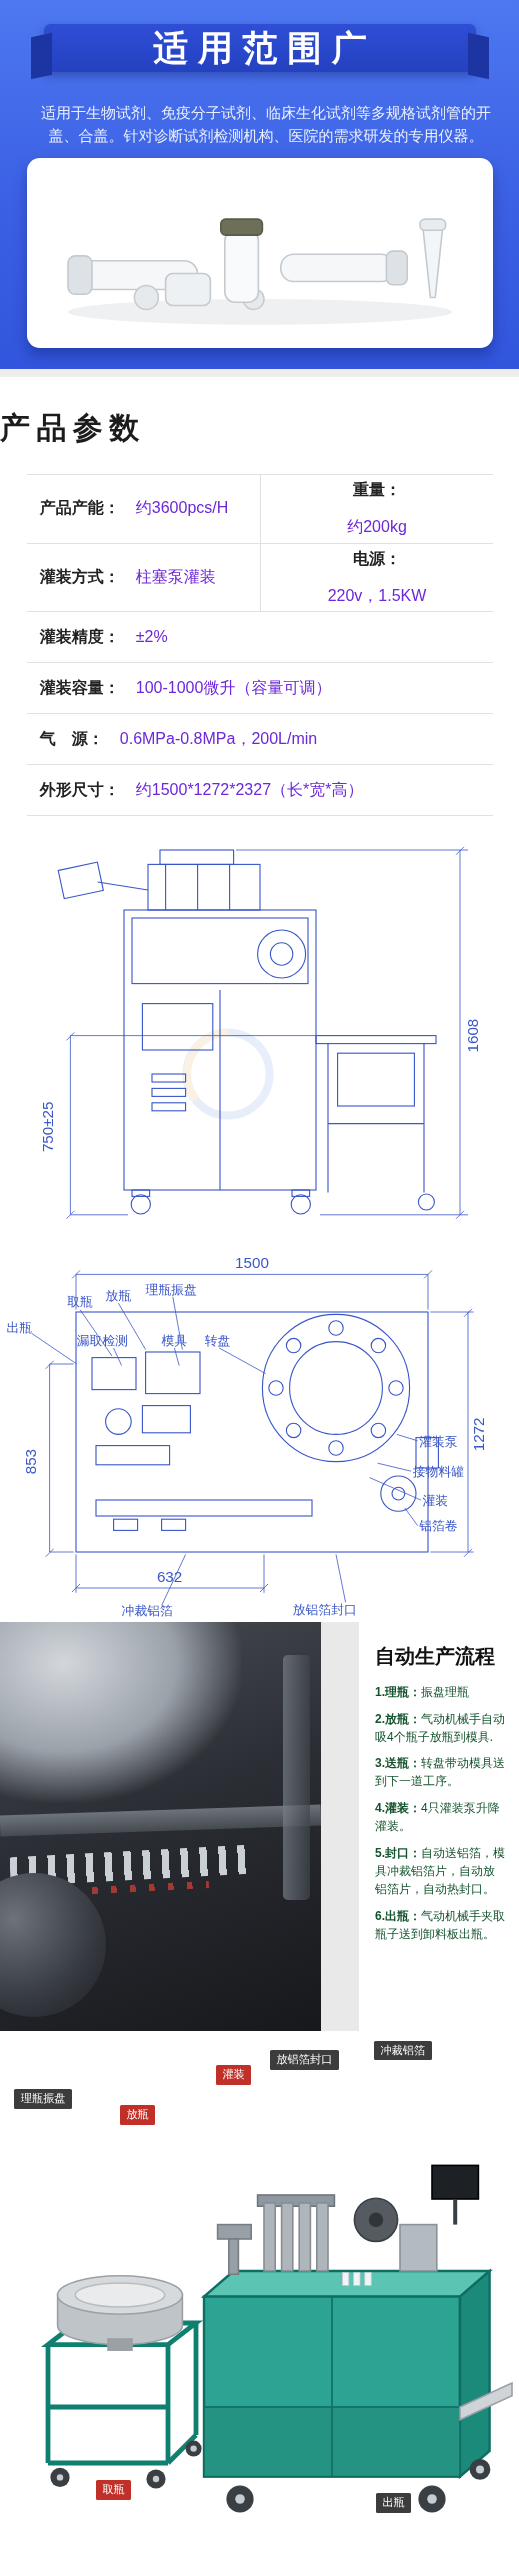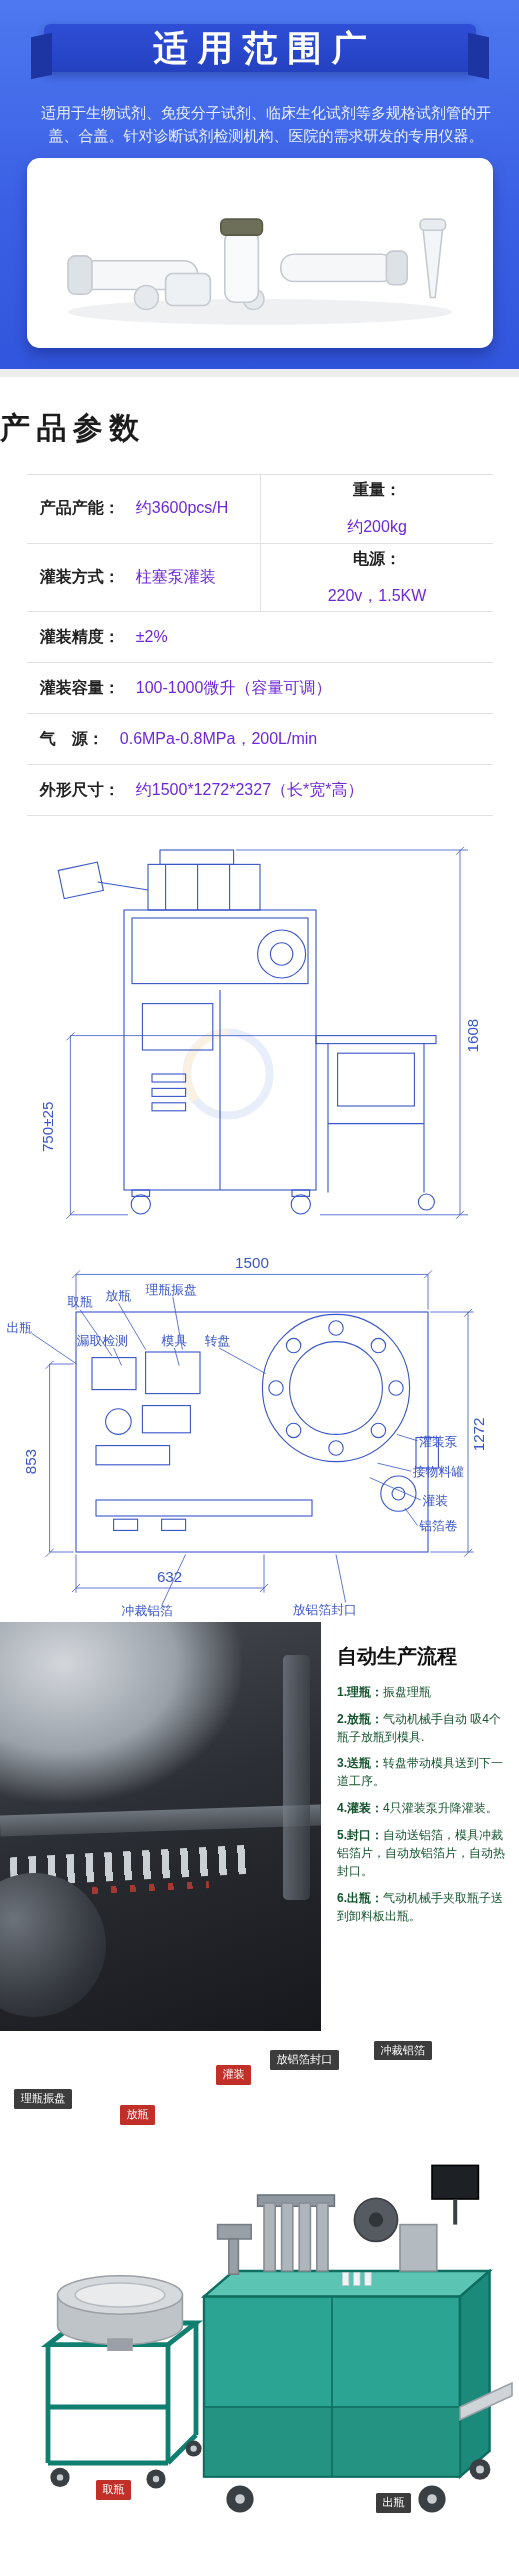--- a/index.html
+++ b/index.html
@@ -46,21 +46,21 @@
   .ph-machine{position:absolute;left:-10%;top:-8%;width:85%;height:52%;
               background:radial-gradient(ellipse at 35% 35%,#d3d7dc 0%,#9aa1a9 45%,rgba(0,0,0,0) 72%);filter:blur(1.6px);}
   .ph-beam{position:absolute;left:0;top:46%;width:100%;height:21px;background:linear-gradient(180deg,#7e858d,#4c5158);opacity:.8;transform:rotate(-2deg);}
   .ph-vials{position:absolute;left:3%;top:56%;width:75%;height:29px;
             background:repeating-linear-gradient(90deg,#e7edf2 0 7.2px,rgba(0,0,0,0) 7.2px 19px);opacity:.85;transform:rotate(-3deg);border-radius:2.4px;}
   .ph-caps{position:absolute;left:5%;top:64.5%;width:60%;height:7.2px;
            background:repeating-linear-gradient(90deg,#b23b33 0 5.6px,rgba(0,0,0,0) 5.6px 19px);opacity:.9;transform:rotate(-3deg);}
   .ph-bowl{position:absolute;left:-38px;bottom:14.4px;width:144px;height:144px;border-radius:50%;
            background:radial-gradient(circle at 36% 32%,#6d737b 0%,#3a3e45 55%,#1b1d21 100%);}
   .ph-tube{position:absolute;right:11.2px;top:8%;width:27px;height:60%;background:linear-gradient(90deg,#787f88,#3f444b);opacity:.7;border-radius:4.8px;}
-  .panel{flex:1;background:#fff;padding:21px 14.4px 0 16px;box-sizing:border-box;}
+  .panel{flex:1;background:#fff;padding:21px 14.4px 0 16px;box-sizing:border-box;margin-left:38px;}
   .panel-title{font-size:20px;font-weight:bold;color:#111;margin:0 0 12.8px;}
   .step{font-size:12px;line-height:1.5;color:#14532d;margin-bottom:8.8px;}
   .step b{font-weight:bold;}
 
   
   .render{position:relative;height:520px;background:#fff;}
   .chip{position:absolute;color:#fff;font-size:11.2px;line-height:1.2;padding:3.2px 6.4px;border-radius:1.6px;white-space:nowrap;}
   .chip.red{background:#c03028;}
   .chip.dark{background:#3c3c3c;}
 

